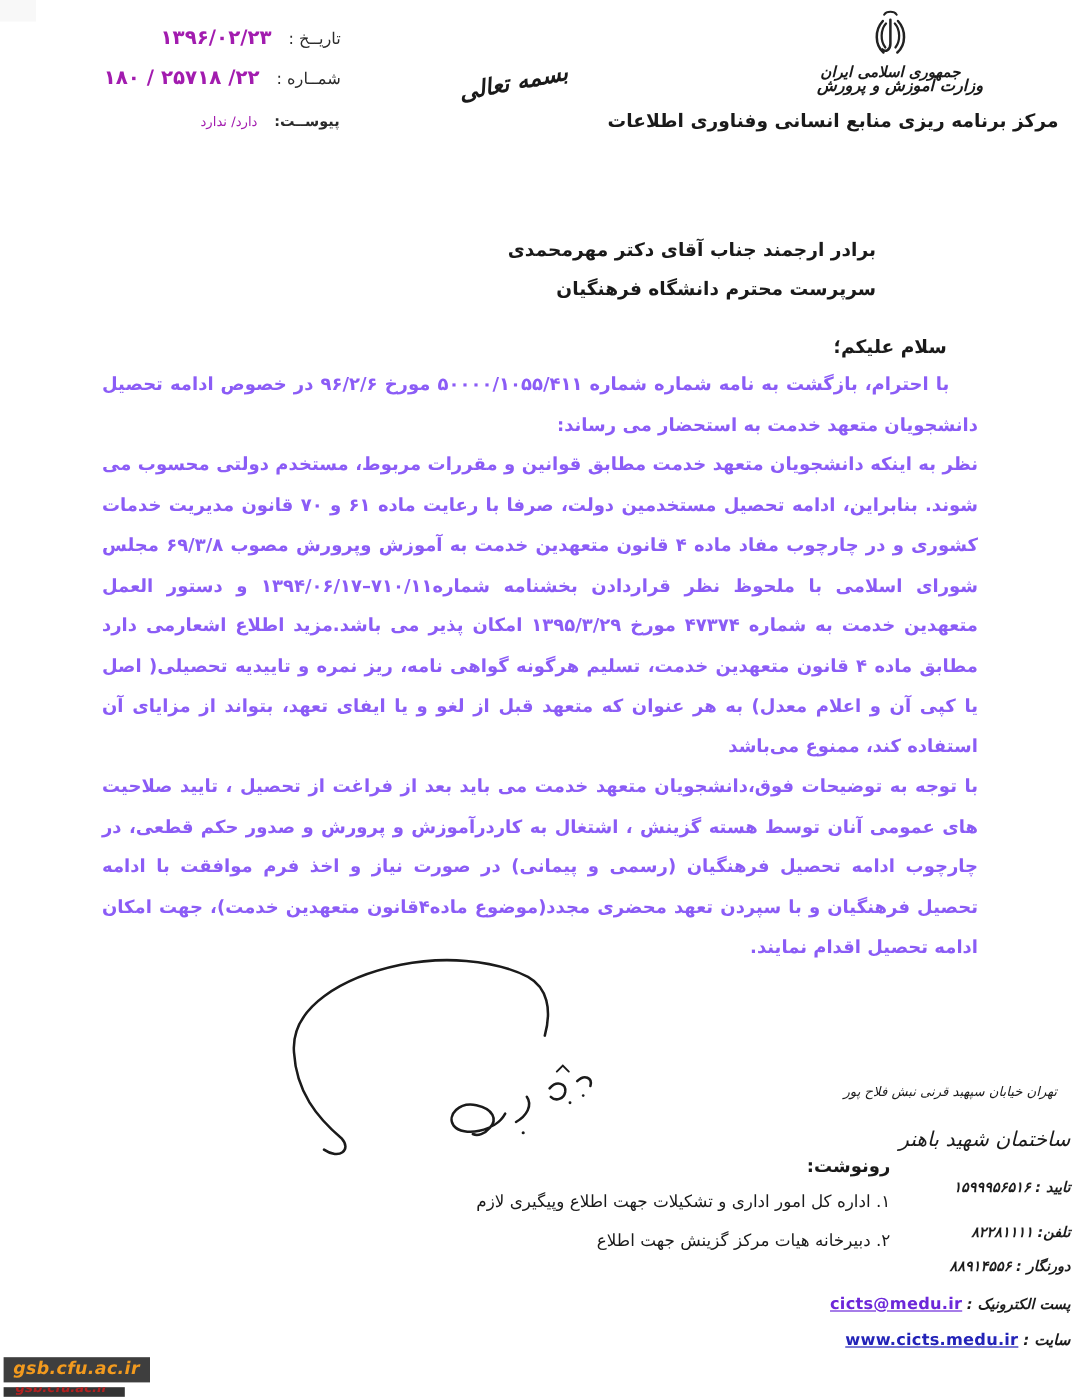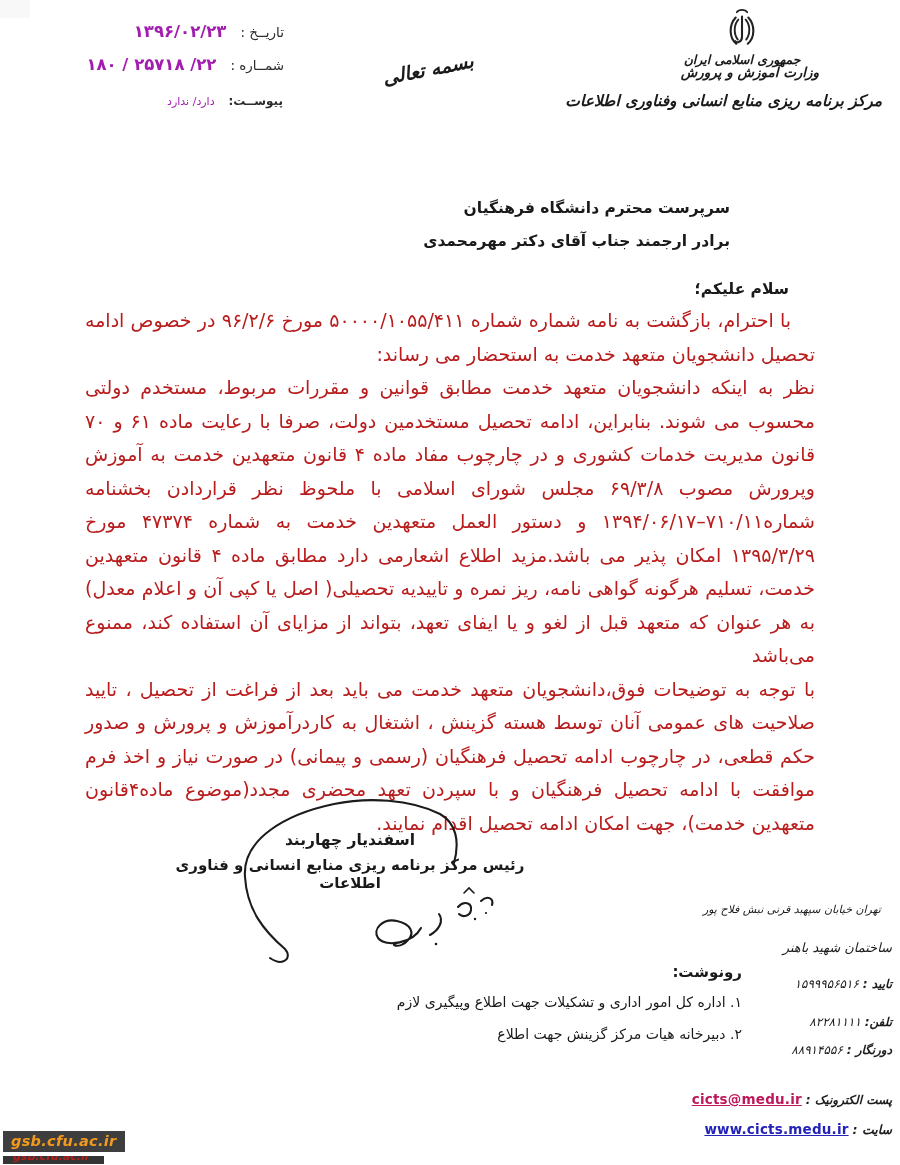--- a/index.html
+++ b/index.html
@@ -26,57 +26,57 @@
   #besmele {
     left:378px; top:58px; width:100px; text-align:center; white-space:nowrap;
     font-size:19px; font-weight:bold; font-style:italic; transform:rotate(-11deg);
   }
 
   
   #emblem { left:726px; top:7px; width:32px; height:42px; }
   .org-line { text-align:center; font-weight:bold; font-style:italic; white-space:nowrap; direction:rtl; }
   #org1 { left:636px; top:52px; width:212px; font-size:12.5px; }
   #org2 { left:644px; top:64px; width:212px; font-size:13.5px; }
-  #org3 { right:18px; top:92px; font-size:15.5px; font-weight:bold; font-style:italic; direction:rtl; white-space:nowrap; }
+  #org3 { right:18px; top:92px; font-size:15.5px; font-weight:bold; direction:rtl; white-space:nowrap; }
 
   
   #recipient { right:170px; top:192px; text-align:right; direction:rtl; font-weight:bold; font-size:15.5px; line-height:33px; }
   #salutation { right:111px; top:280px; direction:rtl; font-weight:bold; font-size:15.5px; }
 
   
   #body-text {
     left:85px; top:304px; width:730px; direction:rtl; text-align:justify;
-    font-size:19px; line-height:33.5px; color:#b91c1c;
+    font-size:15px; line-height:33.5px; color:#8b5cf6;font-weight:bold;
   }
   #body-text p { margin:0; }
   #body-p1 { text-indent:24px; }
 
   
   #sig-block { left:170px; top:831px; width:360px; text-align:center; direction:rtl; font-weight:bold; z-index:1; }
   #sig-name { font-size:15.5px; margin-bottom:7px; }
   #sig-title { font-size:15px; }
   #sig-svg { left:228px; top:797px; width:332px; height:172px; z-index:3; pointer-events:none; }
 
   
   #cc { right:158px; top:944px; text-align:right; direction:rtl;margin-top:19px; }
   #cc-label { font-weight:bold; font-size:15px; margin-bottom:5px; }
   .cc-item { font-size:14px; line-height:32px; }
 
   
   #contact { right:8px; top:903px; text-align:right; direction:rtl; font-style:italic; color:#1c1c1c; }
   .c-row { white-space:nowrap; }
   #c-addr1 { font-size:11px;   margin-bottom:24px;text-align:center; }
-  #c-addr2 { font-size:13px; margin-bottom:22px; }
+  #c-addr2 { font-size:17px; margin-bottom:22px; }
   #c-postal{ font-size:12px;   margin-bottom:24px; }
   #c-phone { font-size:12px;   margin-bottom:14px; }
   #c-fax   { font-size:12px;   margin-bottom:17px; }
   #c-email { font-size:12px;   margin-bottom:14px; }
   #c-site  { font-size:12.5px; }
   .c-label { font-weight:bold; }
-  .c-num { font-weight:normal;text-align:right; }
+  .c-num { font-weight:bold;text-align:right; }
   .c-link {
     direction:ltr; unicode-bidi:embed; display:inline-block; font-style:normal;
     font-weight:bold; text-decoration:underline; font-size:13.5px; letter-spacing:.2px;
   }
 
   
   #wm-box {
     left:3px; top:1131px; padding:2px 8px 3px; background:#3e3e3e;
     font-weight:bold; font-style:italic; font-size:14.5px; letter-spacing:.3px; direction:ltr;
   }
@@ -115,35 +115,31 @@
     <path d="M 11.5,12 C 7,17 7,26 11,31" stroke-width="1.8"></path>
     <path d="M 18.5,12 C 23,17 23,26 19,31" stroke-width="1.8"></path>
     <path d="M 9,10 C 2.5,17 2.5,29 9.5,35" stroke-width="2"></path>
     <path d="M 21,10 C 27.5,17 27.5,29 20.5,35" stroke-width="2"></path>
   </svg>
   <div id="org1" class="abs org-line">جمهوری اسلامی ایران</div>
   <div id="org2" class="abs org-line">وزارت آموزش و پرورش</div>
   <div id="org3" class="abs">مرکز برنامه ریزی منابع انسانی وفناوری اطلاعات</div>
 
   <div id="recipient" class="abs">
+    <div>برادر ارجمند جناب آقای دکتر مهرمحمدی</div>
     <div>سرپرست محترم دانشگاه فرهنگیان</div>
-    <div>برادر ارجمند جناب آقای دکتر مهرمحمدی</div>
   </div>
   <div id="salutation" class="abs">سلام علیکم؛</div>
 
   <div id="body-text" class="abs">
     <p id="body-p1">با احترام، بازگشت به نامه شماره شماره ۵۰۰۰۰/۱۰۵۵/۴۱۱ مورخ ۹۶/۲/۶ در خصوص ادامه تحصیل دانشجویان متعهد خدمت به استحضار می رساند:</p>
     <p id="body-p2">نظر به اینکه دانشجویان متعهد خدمت مطابق قوانین و مقررات مربوط، مستخدم دولتی محسوب می شوند. بنابراین، ادامه تحصیل مستخدمین دولت، صرفا با رعایت ماده ۶۱ و ۷۰ قانون مدیریت خدمات کشوری و در چارچوب مفاد ماده ۴ قانون متعهدین خدمت به آموزش وپرورش مصوب ۶۹/۳/۸ مجلس شورای اسلامی با ملحوظ نظر قراردادن بخشنامه شماره۷۱۰/۱۱–۱۳۹۴/۰۶/۱۷ و دستور العمل متعهدین خدمت به شماره ۴۷۳۷۴ مورخ ۱۳۹۵/۳/۲۹ امکان پذیر می باشد.مزید اطلاع اشعارمی دارد مطابق ماده ۴ قانون متعهدین خدمت، تسلیم هرگونه گواهی نامه، ریز نمره و تاییدیه تحصیلی( اصل یا کپی آن و اعلام معدل) به هر عنوان که متعهد قبل از لغو و یا ایفای تعهد، بتواند از مزایای آن استفاده کند، ممنوع می‌باشد</p>
     <p id="body-p3">با توجه به توضیحات فوق،دانشجویان متعهد خدمت می باید بعد از فراغت از تحصیل ، تایید صلاحیت های عمومی آنان توسط هسته گزینش ، اشتغال به کاردرآموزش و پرورش و صدور حکم قطعی، در چارچوب ادامه تحصیل فرهنگیان (رسمی و پیمانی) در صورت نیاز و اخذ فرم موافقت با ادامه تحصیل فرهنگیان و با سپردن تعهد محضری مجدد(موضوع ماده۴قانون متعهدین خدمت)، جهت امکان ادامه تحصیل اقدام نمایند.</p>
   </div>
 
-  <div id="sig-block" class="abs">
-    <div id="sig-name">اسفندیار چهاربند</div>
-    <div id="sig-title">رئیس مرکز برنامه ریزی منابع انسانی و فناوری اطلاعات</div>
-  </div>
   <svg id="sig-svg" class="abs" viewBox="0 0 332 172" fill="none" stroke="#1b1b1b" stroke-width="2.1" stroke-linecap="round">
     <path d="M 226,66 C 232,44 228,26 212,17 C 182,2 140,0 106,7 C 58,17 14,42 17,80 C 19,113 36,134 57,152 C 65,161 55,170 42,161"></path>
     <path d="M 193,131 C 185,146 158,151 150,141 C 144,132 155,121 169,124 C 183,127 187,136 180,143 C 176,148 170,150 166,148"></path>
     <path d="M 211,117 C 216,124 211,133 202,138"></path>
     <path d="M 230,110 C 236,103 244,106 243,113 C 242,119 235,121 231,117"></path>
     <path d="M 253,104 C 259,98 266,101 264,108"></path>
     <path d="M 236,96 L 241,91 L 246,96" stroke-width="1.6"></path>
     <circle cx="208" cy="147" r="1.3" fill="#1b1b1b" stroke="none"></circle>
     <circle cx="247" cy="122" r="1.2" fill="#1b1b1b" stroke="none"></circle>
     <circle cx="258" cy="116" r="1.1" fill="#1b1b1b" stroke="none"></circle>
@@ -165,21 +161,21 @@
     <div id="c-phone" class="c-row">
       <span class="c-label">تلفن:</span>
       <span class="c-num">۸۲۲۸۱۱۱۱</span>
     </div>
     <div id="c-fax" class="c-row">
       <span class="c-label">دورنگار :</span>
       <span class="c-num">۸۸۹۱۴۵۵۶</span>
     </div>
     <div id="c-email" class="c-row">
       <span class="c-label">پست الکترونیک :</span>
-      <span class="c-link" id="email-link" style="color: #be185d; margin-top: 17px;">cicts@medu.ir</span>
+      <span class="c-link" id="email-link" style="color: #6d28d9;">cicts@medu.ir</span>
     </div>
     <div id="c-site" class="c-row">
       <span class="c-label">سایت :</span>
       <span class="c-link" id="site-link" style="color: rgb(35, 35, 184);">www.cicts.medu.ir</span>
     </div>
   </div>
 
   <div id="wm-box" class="abs" style="color: rgb(242, 154, 30); background: rgb(62, 62, 62);">gsb.cfu.ac.ir</div>
   <div id="wm-strip" class="abs">
     <span style="color: rgb(179, 32, 32);">gsb.cfu.ac.ir</span>

